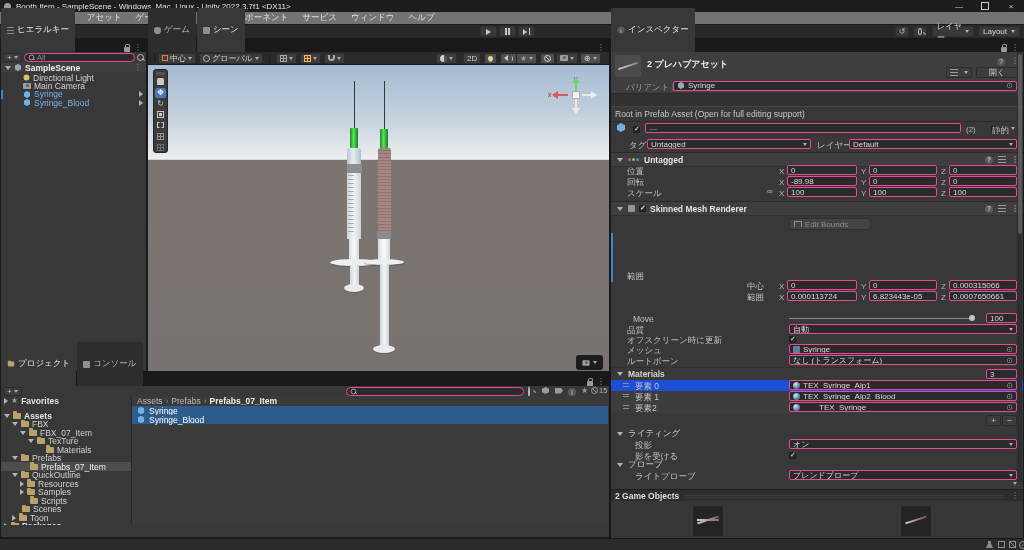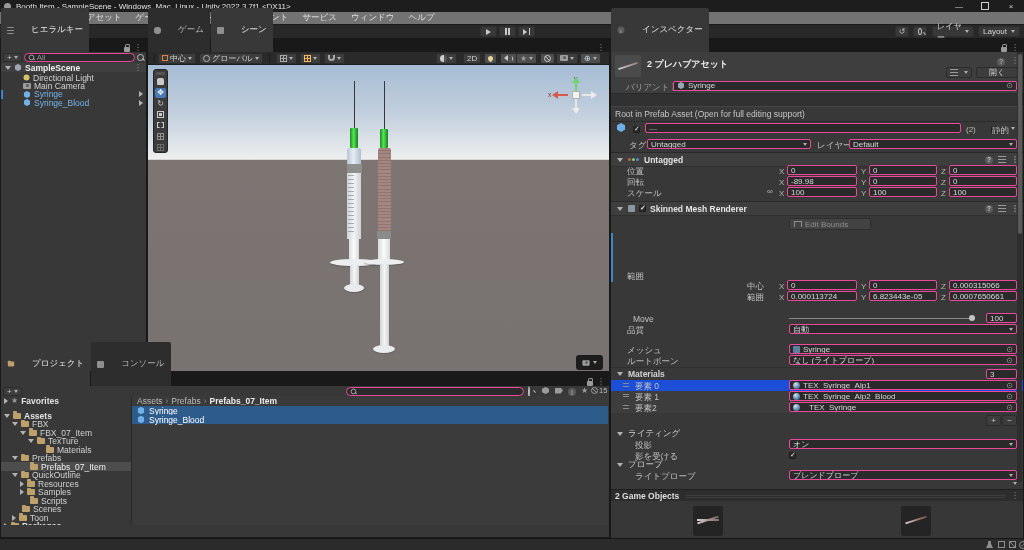--- a/index.html
+++ b/index.html
@@ -23,21 +23,21 @@
   .cloud::before{content:"";position:absolute;left:2px;top:-2px;width:4px;height:4px;border-radius:50%;background:#c6c6c6}
   .tri{width:0;height:0;border-top:3.5px solid transparent;border-bottom:3.5px solid transparent;border-left:5px solid #c9c9c9}
   .pausebars{display:flex;gap:1.5px}.pausebars i{width:2px;height:7px;background:#c9c9c9}
   .stepbar{width:1.5px;height:7px;background:#c9c9c9}
   .mag{width:5px;height:5px;border:1px solid #bdbdbd;border-radius:50%;position:relative}
   .mag::after{content:"";position:absolute;left:4px;top:4px;width:3px;height:1px;background:#bdbdbd;transform:rotate(45deg)}
   .undo{font-size:8px;color:#bdbdbd}
   
   .panel{position:absolute;background:#383838;box-sizing:border-box;border:1px solid #191919}
   .tabbar{position:absolute;left:0;right:0;top:0;height:13px;background:#191919;display:flex;align-items:flex-end}
-  .tab{height:12px;display:flex;align-items:center;gap:17px;padding:16px 6px;font-size:8.5px;background:#2d2d2d;color:#b9b9b9;border-radius:2px 2px 0 0;margin-right:1px}
+  .tab{height:12px;display:flex;align-items:center;gap:3px;padding:16px 6px;font-size:8.5px;background:#2d2d2d;color:#b9b9b9;border-radius:2px 2px 0 0;margin-right:1px}
   .tab.active{background:#383838;color:#eaeaea}
   .dots{color:#9a9a9a;font-size:8px;line-height:8px}
   .lock{width:6px;height:5px;background:#9a9a9a;border-radius:1px;position:relative;margin-top:2px}
   .lock::before{content:"";position:absolute;left:1px;top:-3px;width:2.5px;height:2.5px;border:1px solid #9a9a9a;border-bottom:none;border-radius:2px 2px 0 0}
   .tabicon{width:7px;height:7px;background:#8f8f8f;border-radius:1px;display:inline-block}
   .field,.dd,.obj{background:#2a2a2a;border:1px solid #ec4899;border-radius:2px;height:10px;display:flex;align-items:center;padding:0 3px;font-size:8px;color:#d8d8d8;white-space:nowrap;overflow:hidden;box-sizing:border-box}
   .dd{justify-content:space-between}
   .lbl{position:absolute;color:#c2c2c2;font-size:8.5px;white-space:nowrap}
   .ax{position:absolute;font-size:8px;color:#b5b5b5}
   .sec{position:absolute;left:0;right:0;height:13px;background:#3e3e3e;border-top:1px solid #2a2a2a;border-bottom:1px solid #303030;display:flex;align-items:center;font-weight:bold;font-size:8.5px;color:#e3e3e3}
@@ -474,32 +474,36 @@
       <div class="abs" style="left:358px;top:2px;width:6px;height:6px;border-radius:50%;background:#c4c4c4"></div>
       <span class="field abs" style="left:375px;top:0;width:31px">100</span>
     </div>
     <div class="abs" style="left:0;top:285px;right:0;height:10px">
       <span class="lbl" style="left:16px;top:1px">品質</span>
       <span class="dd abs" style="left:178px;top:0;width:228px">
           <span>自動</span>
           <span class="caret"></span>
         </span>
     </div>
+    <div class="abs" style="left:0;top:295px;right:0;height:10px">
+      <span class="lbl" style="left:16px;top:1px">オフスクリーン時に更新</span>
+      <span class="chk on abs" style="left:178px;top:1px"></span>
+    </div>
     <div class="abs" style="left:0;top:305px;right:0;height:11px">
       <span class="lbl" style="left:16px;top:1px">メッシュ</span>
       <span class="obj abs" style="left:178px;top:0;width:228px;gap:3px">
           <span class="meshic"></span>
           <span>Syringe</span>
           <span class="pick">⊙</span>
         </span>
     </div>
     <div class="abs" style="left:0;top:316px;right:0;height:11px">
       <span class="lbl" style="left:16px;top:1px">ルートボーン</span>
       <span class="obj abs" style="left:178px;top:0;width:228px">
-          <span>なし (ライトプローブ)</span>
+          <span>なし (トランスフォーム)</span>
           <span class="pick">⊙</span>
         </span>
     </div>
     <div class="abs" style="left:0;top:328px;right:0;height:12px;display:flex;align-items:center;border-top:1px solid #303030">
       <span class="fo" style="margin-left:6px"></span>
       <b style="margin-left:5px;font-size:8.5px">Materials</b>
       <span class="field" style="position:absolute;left:375px;width:31px">3</span>
     </div>
     <div class="ovbar" style="top:341px;height:33px"></div>
     <div class="abs" style="left:0;top:341px;right:0;height:11px;background:#1d4ed8">
@@ -516,21 +520,21 @@
       <span class="lbl" style="left:24px;top:1px">要素 1</span>
       <span class="obj abs" style="left:178px;top:0;width:228px;gap:3px">
           <span class="sphere"></span>
           <span>TEX_Syringe_Alp2_Blood</span>
           <span class="pick">⊙</span>
         </span>
     </div>
     <div class="abs" style="left:0;top:363px;right:0;height:11px;background:#3d3d3d">
       <span class="abs" style="left:12px;top:3px;width:6px;height:4px;background:repeating-linear-gradient(180deg,#8a8a8a 0 1px,transparent 1px 2.5px)"></span>
       <span class="lbl" style="left:24px;top:1px">要素2</span>
-      <span class="obj abs" style="left:178px;top:0;width:228px;gap:9px">
+      <span class="obj abs" style="left:178px;top:0;width:228px;gap:19px">
           <span class="sphere"></span>
           <span>TEX_Syringe</span>
           <span class="pick">⊙</span>
         </span>
     </div>
     <div class="abs" style="left:375px;top:376px;display:flex;gap:1px">
       <span class="sbtn" style="width:15px;justify-content:center">+</span>
       <span class="sbtn" style="width:15px;justify-content:center">−</span>
     </div>
     <div class="abs" style="left:0;top:390px;right:0;height:10px;display:flex;align-items:center">

